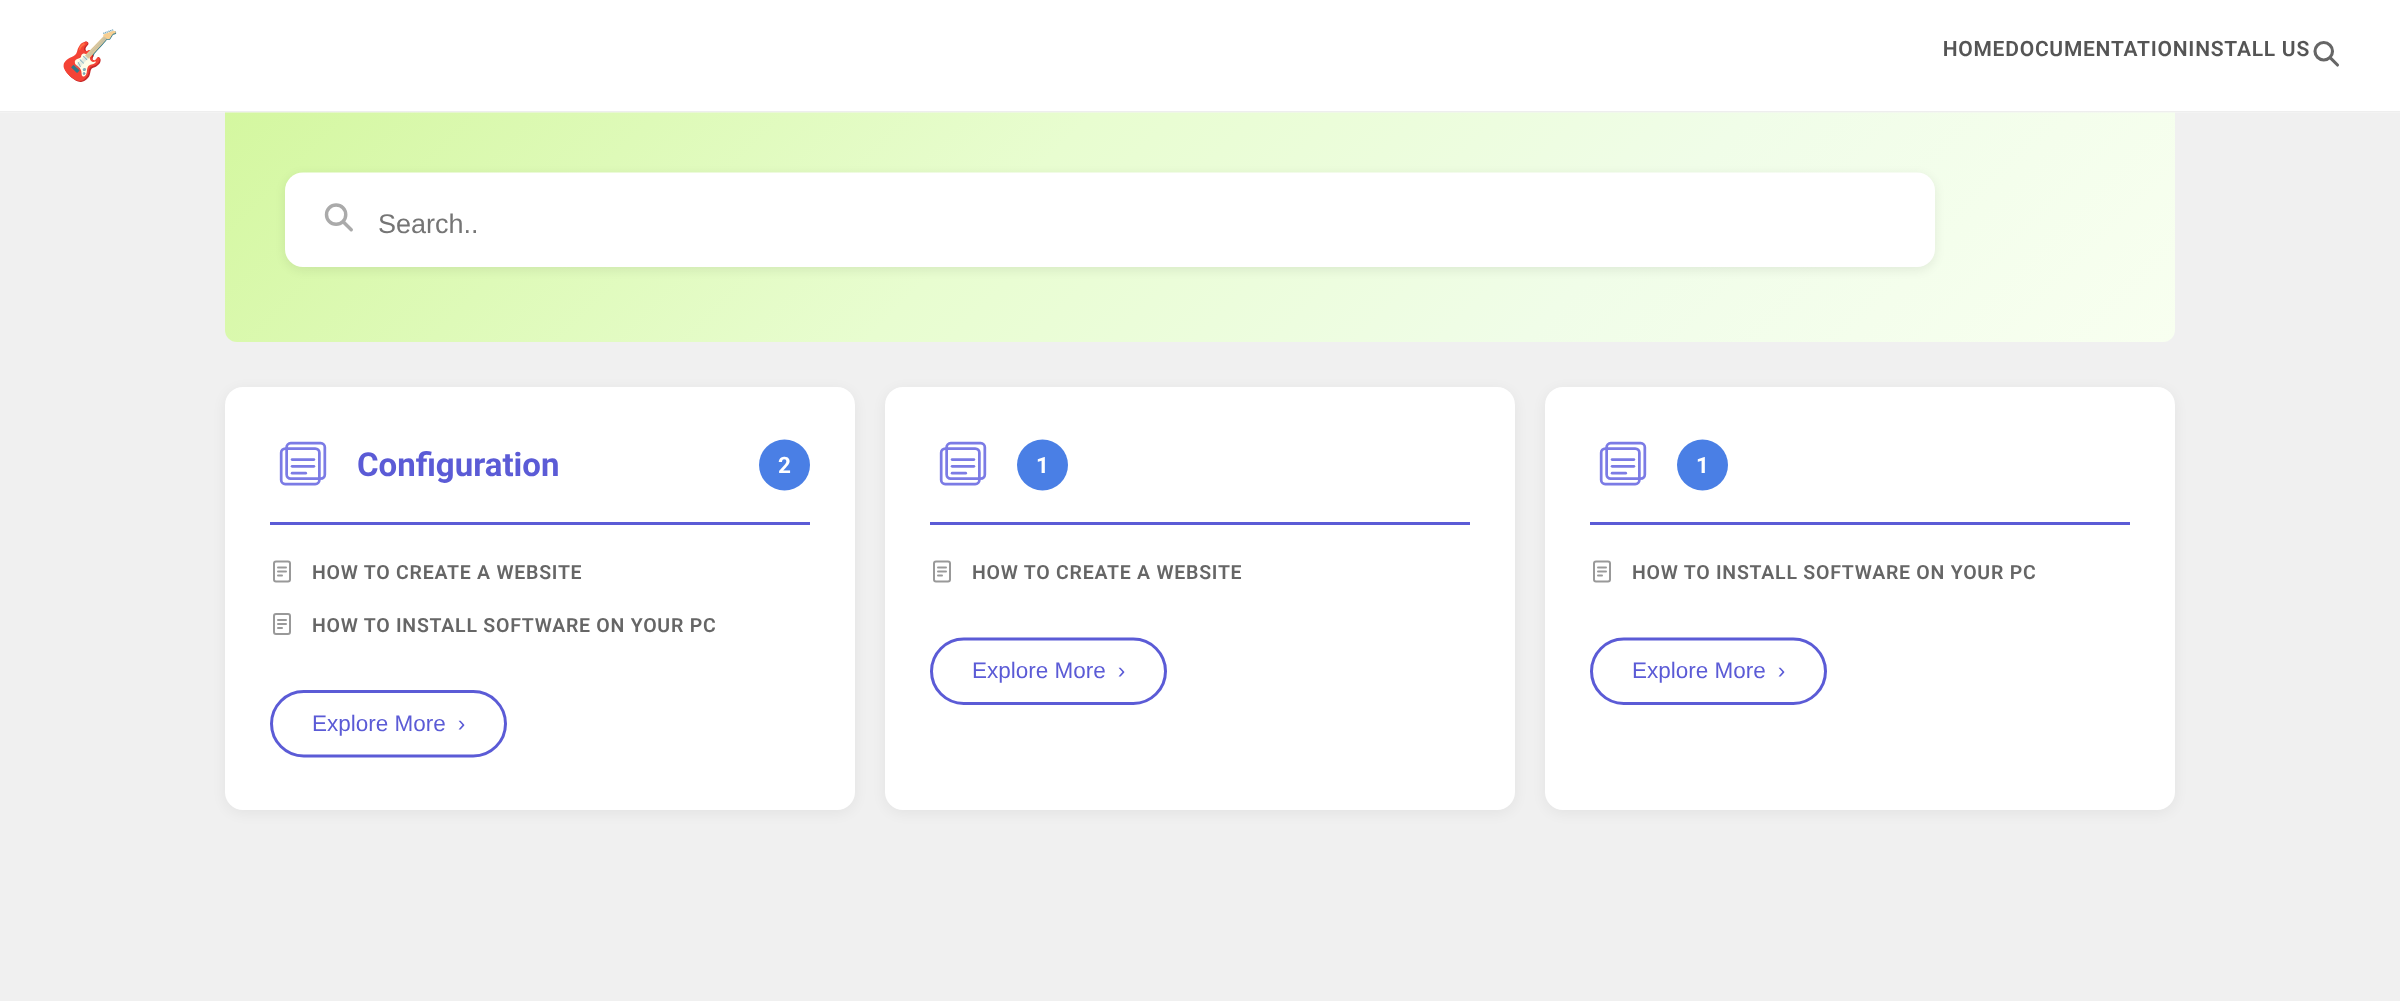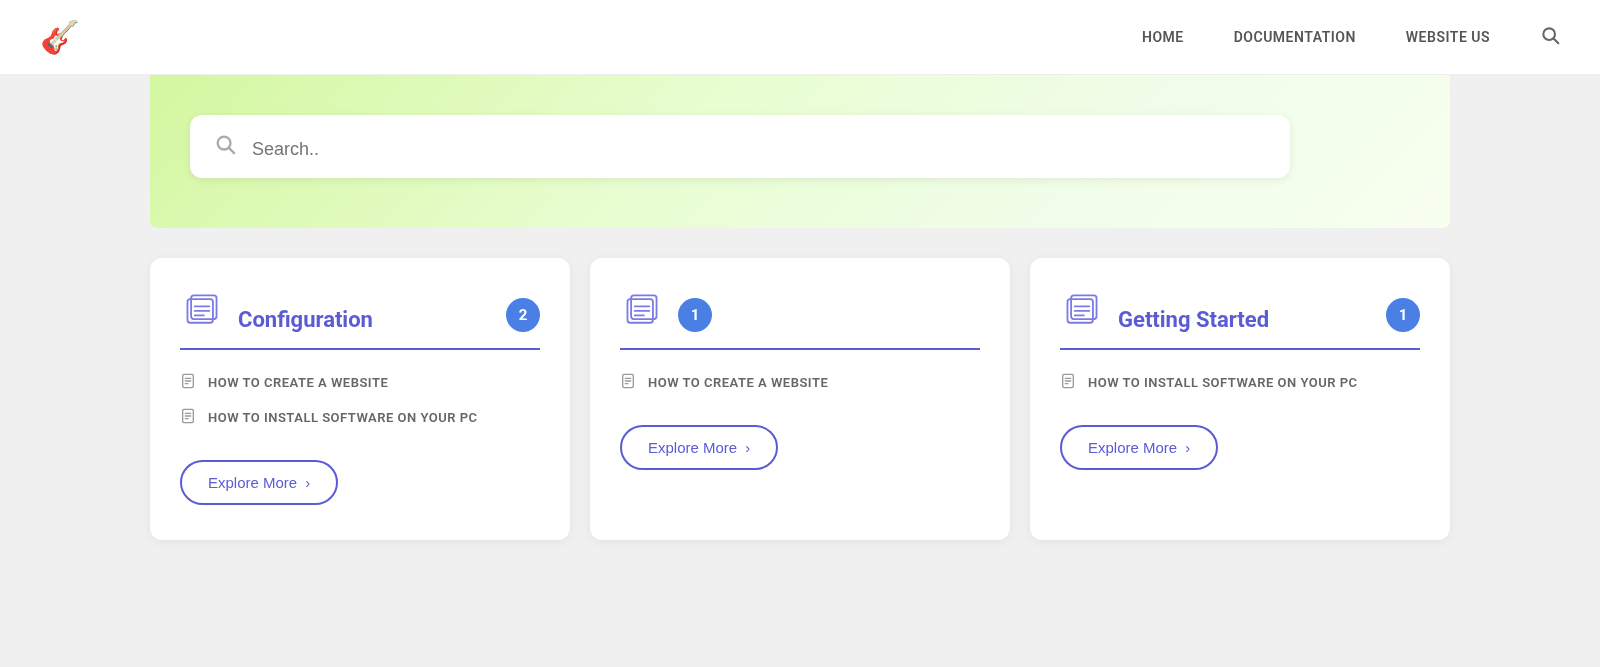--- a/index.html
+++ b/index.html
@@ -22,22 +22,20 @@
     }
     .navbar-left {
       display: flex;
       align-items: center;
     }
     .logo-icon {
       font-size: 32px;
     }
     .navbar-right {
       display: flex;
-      align-items: center;
-      gap: 50px;
     }
     .nav-link {
       font-size: 14px;
       font-weight: 600;
       color: #555;
       letter-spacing: 0.5px;
       cursor: pointer;
       text-decoration: none;
     }
     .search-nav-icon {
@@ -90,21 +88,21 @@
       background: #fff;
       border-radius: 12px;
       padding: 30px 30px 35px 30px;
       flex: 1;
       box-shadow: 0 2px 10px rgba(0,0,0,0.06);
       position: relative;
     }
 
     .card-header {
       display: flex;
-      align-items: flex-end;
+      align-items: center;
       gap: 14px;
       margin-bottom: 16px;
     }
 
     .card-icon {
       width: 44px;
       height: 44px;
       display: flex;
       align-items: center;
       justify-content: center;
@@ -176,21 +174,21 @@
 </head>
 <body>
 
 <nav class="navbar">
   <div class="navbar-left">
     <span class="logo-icon">🎸</span>
   </div>
   <div class="navbar-right">
     <a class="nav-link">HOME</a>
     <a class="nav-link">DOCUMENTATION</a>
-    <a class="nav-link">WEBSITE US</a>
+    <a class="nav-link">INSTALL US</a>
     <span class="search-nav-icon">
       <svg width="20" height="20" viewBox="0 0 24 24" fill="none" stroke="#666" stroke-width="2.5" stroke-linecap="round" stroke-linejoin="round">
         <circle cx="11" cy="11" r="7"></circle>
         <line x1="16.5" y1="16.5" x2="22" y2="22"></line>
       </svg>
     </span>
   </div>
 </nav>
 
 <div class="hero-banner">
@@ -285,21 +283,20 @@
     <div class="card-header">
       <div class="card-icon">
         <svg width="40" height="40" viewBox="0 0 44 44" fill="none">
           <rect x="6" y="10" width="28" height="26" rx="3" fill="none" stroke="#7b7be5" stroke-width="2"></rect>
           <rect x="10" y="6" width="28" height="26" rx="3" fill="none" stroke="#7b7be5" stroke-width="2"></rect>
           <line x1="14" y1="18" x2="30" y2="18" stroke="#7b7be5" stroke-width="2" stroke-linecap="round"></line>
           <line x1="14" y1="23" x2="30" y2="23" stroke="#7b7be5" stroke-width="2" stroke-linecap="round"></line>
           <line x1="14" y1="28" x2="24" y2="28" stroke="#7b7be5" stroke-width="2" stroke-linecap="round"></line>
         </svg>
       </div>
-      <span class="card-title">Getting Started</span>
       <div class="card-badge">1</div>
     </div>
     <hr class="card-divider">
     <div class="card-item">
       <span class="card-item-icon">
         <svg width="16" height="16" viewBox="0 0 24 24" fill="none" stroke="#999" stroke-width="2" stroke-linecap="round" stroke-linejoin="round">
           <rect x="4" y="2" width="16" height="20" rx="2"></rect>
           <line x1="8" y1="8" x2="16" y2="8"></line>
           <line x1="8" y1="12" x2="16" y2="12"></line>
           <line x1="8" y1="16" x2="12" y2="16"></line>

